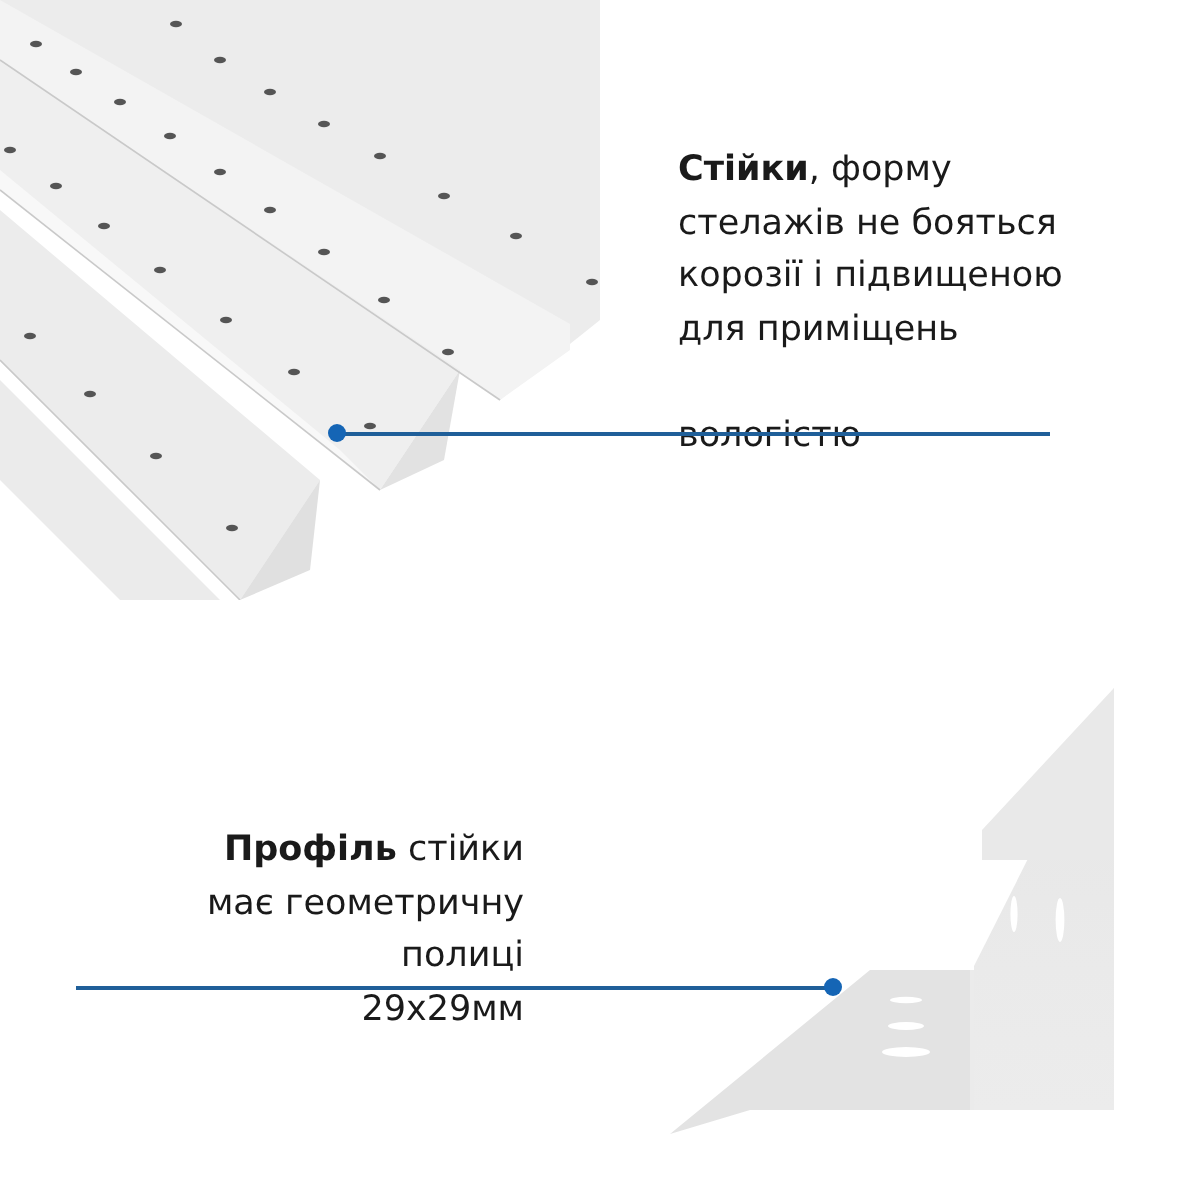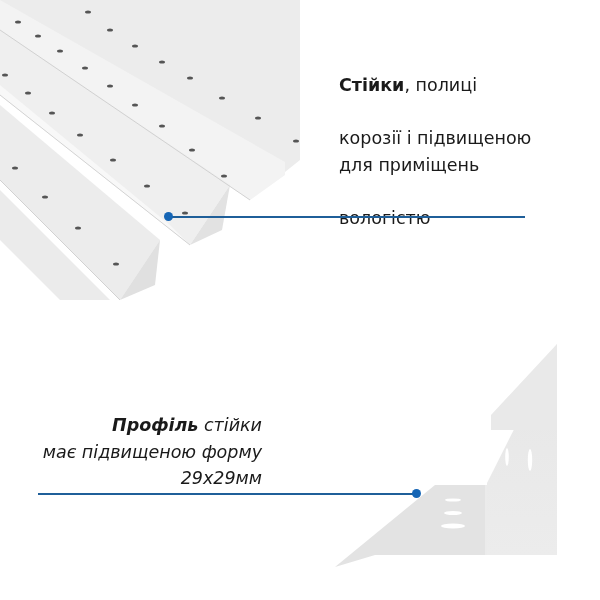--- a/index.html
+++ b/index.html
@@ -1,21 +1,21 @@
 <!DOCTYPE html>
 <html><head>
 <meta charset="utf-8">
 <style>
   html, body { margin:0; padding:0; }
   body { width:600px; height:600px; background:#ffffff; position:relative; overflow:hidden; font-family:"DejaVu Sans", sans-serif; }
   .photo-top { position:absolute; left:0; top:0; width:300px; height:300px; }
   .photo-bottom { position:absolute; left:335px; top:330px; width:265px; height:250px; }
   .callout-text { position:absolute; color:#1a1a1a; font-size:17.5px; line-height:26.5px; }
   .t1 { left:339px; top:72px; width:260px; text-align:left; }
-  .t2 { left:40px; top:412px; width:222px; text-align:right;font-style:italic; }
+  .t2 { left:40px; top:412px; width:222px; text-align:right; }
   .t1 b, .t2 b { font-weight:bold; }
   .line { position:absolute; height:2px; background:#1f5f99; }
   .dot { position:absolute; width:9px; height:9px; border-radius:50%; background:#1565b5; }
 </style>
 </head>
 <body>
 
 <svg class="photo-top" viewBox="0 0 300 300">
   <defs>
     <linearGradient id="fade" x1="0" y1="0" x2="1" y2="1">
@@ -85,29 +85,29 @@
     <ellipse cx="118" cy="196" rx="12" ry="2.5"></ellipse>
     <ellipse cx="118" cy="183" rx="9" ry="2"></ellipse>
     <ellipse cx="118" cy="170" rx="8" ry="1.6"></ellipse>
     <ellipse cx="195" cy="130" rx="2.2" ry="11"></ellipse>
     <ellipse cx="172" cy="127" rx="1.8" ry="9"></ellipse>
     <ellipse cx="160" cy="125" rx="1.4" ry="8"></ellipse>
   </g>
 </svg>
 
 <div class="callout-text t1">
-  <b>Стійки</b><span>, полиці</span><br>
-  <br>
+  <b>Стійки</b><span>, форму</span><br>
+  <span>стелажів не бояться</span><br>
   <span>корозії і підвищеною</span><br>
   <span>для приміщень</span><br>
   <br>
   <span>вологістю</span>
 </div>
 <div class="line" style="left:168px; top:216px; width:357px;"></div>
 <div class="dot" style="left:164px; top:212px;"></div>
 
 <div class="callout-text t2">
   <b>Профіль</b><span> стійки</span><br>
-  <span>має підвищеною форму</span><br>
+  <span>має геометричну полиці</span><br>
   <span>29x29мм</span>
 </div>
 <div class="line" style="left:38px; top:493px; width:380px;"></div>
 <div class="dot" style="left:412px; top:489px;"></div>
 
 </body></html>

